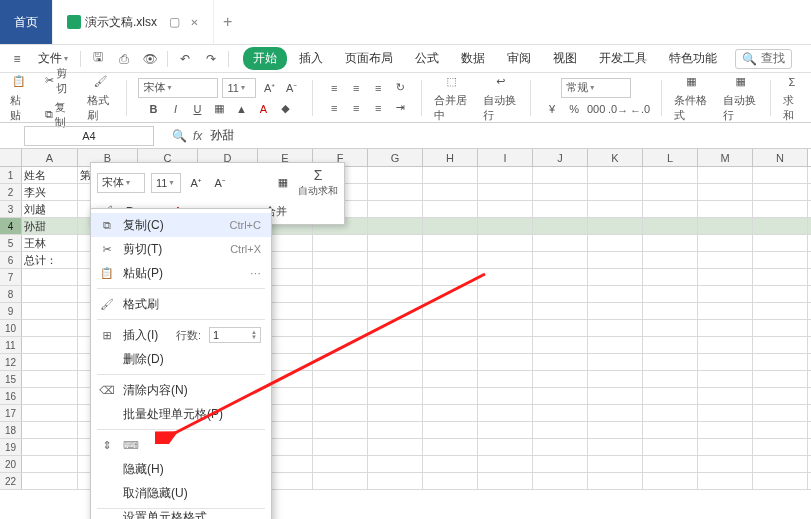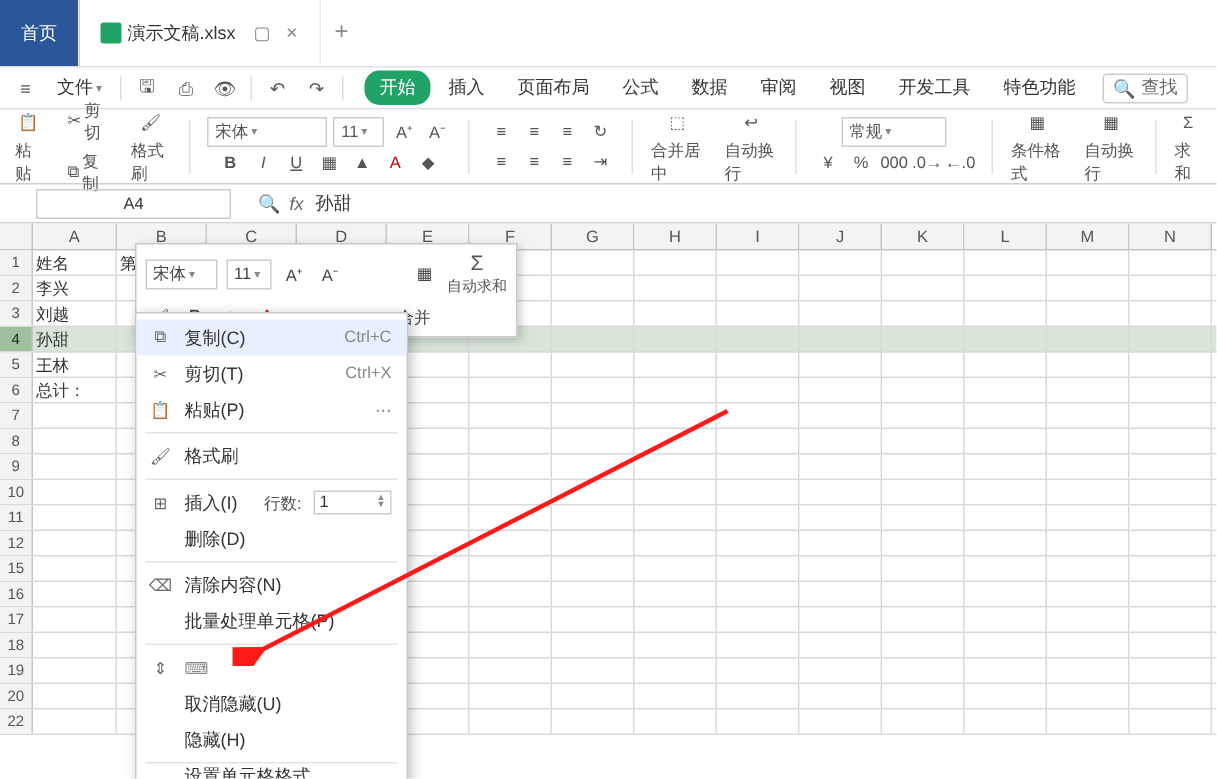--- a/index.html
+++ b/index.html
@@ -669,25 +669,25 @@
       <span class="mico"></span>
       <span class="lbl">批量处理单元格(P)</span>
     </div>
   <div class="divider"></div>
   <div class="mi">
       <span class="mico">⇕</span>
       <span class="sc">⌨</span>
     </div>
   <div class="mi">
       <span class="mico"></span>
+      <span class="lbl">隐藏(H)</span>
+    </div>
+  <div class="mi">
+      <span class="mico"></span>
       <span class="lbl">取消隐藏(U)</span>
-    </div>
-  <div class="mi">
-      <span class="mico"></span>
-      <span class="lbl">隐藏(H)</span>
     </div>
   <div class="divider"></div>
   <div class="mi">
       <span class="mico">⚙</span>
       <span class="lbl">设置单元格格式(F)...</span>
       <span class="sc">Ctrl+1</span>
     </div>
 
 </div>
 

